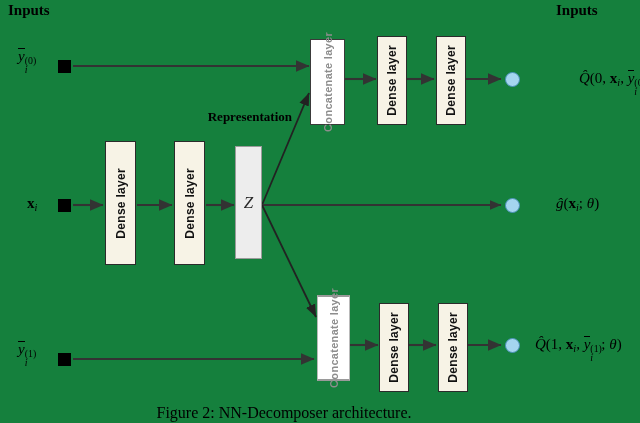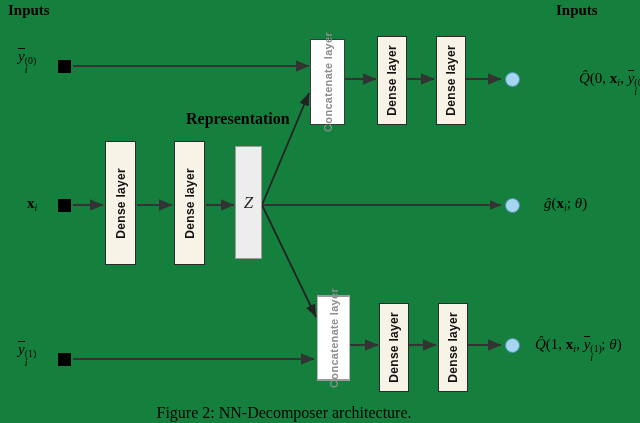--- a/index.html
+++ b/index.html
@@ -144,23 +144,23 @@
     font-family: "Liberation Serif", serif;
     font-style: italic;
     font-size: 17px;
     color: #2a2a2a;
   }
 
   
   .rep-caption {
     font-family: "Liberation Serif", serif;
     font-weight: bold;
-    font-size: 16px;
-    color: #000;
-    text-align: left;
+    font-size: 13px;
+    color: #000;
+    text-align: right;
     line-height: 1.12;
     white-space: nowrap;
   }
 
   
   #wires {
     position: absolute;
     left: 0; top: 0;
     width: 640px; height: 423px;
     pointer-events: none;
@@ -254,21 +254,21 @@
   </div>
   <div class="abs vbox dense-box" style="left:436px; top:36px; width:30px; height:89px;">
     <span class="vtext">Dense layer</span>
   </div>
   <div class="abs output-circle" style="left:505px; top:72px;"></div>
   <div class="abs mathlabel" style="left:535px; top:70px;margin-left:44px;">
     <span class="it">Q̂</span>(0,&nbsp;<span class="bf">x</span><sub>i</sub>,&nbsp;<span class="ovl it">y</span><span class="stack"><span class="supsub"><sup>(0)</sup><sub>i</sub></span></span><span style="display:inline-block;width:11px;"></span>;&nbsp;<span class="it">θ</span>)
   </div>
 
   <div class="abs output-circle" style="left:505px; top:198px;"></div>
-  <div class="abs mathlabel" style="left:544px; top:196px;">
+  <div class="abs mathlabel" style="left:556px; top:196px;">
     <span class="it">ĝ</span>(<span class="bf">x</span><sub>i</sub>;&nbsp;<span class="it">θ</span>)
   </div>
 
   <div class="abs vbox concat-box-light" style="left:317px; top:295px; width:33px; height:86px;">
     <span class="vtext">Concatenate layer</span>
   </div>
   <div class="abs vbox dense-box" style="left:379px; top:303px; width:30px; height:89px;">
     <span class="vtext">Dense layer</span>
   </div>
   <div class="abs vbox dense-box" style="left:438px; top:303px; width:30px; height:89px;">

